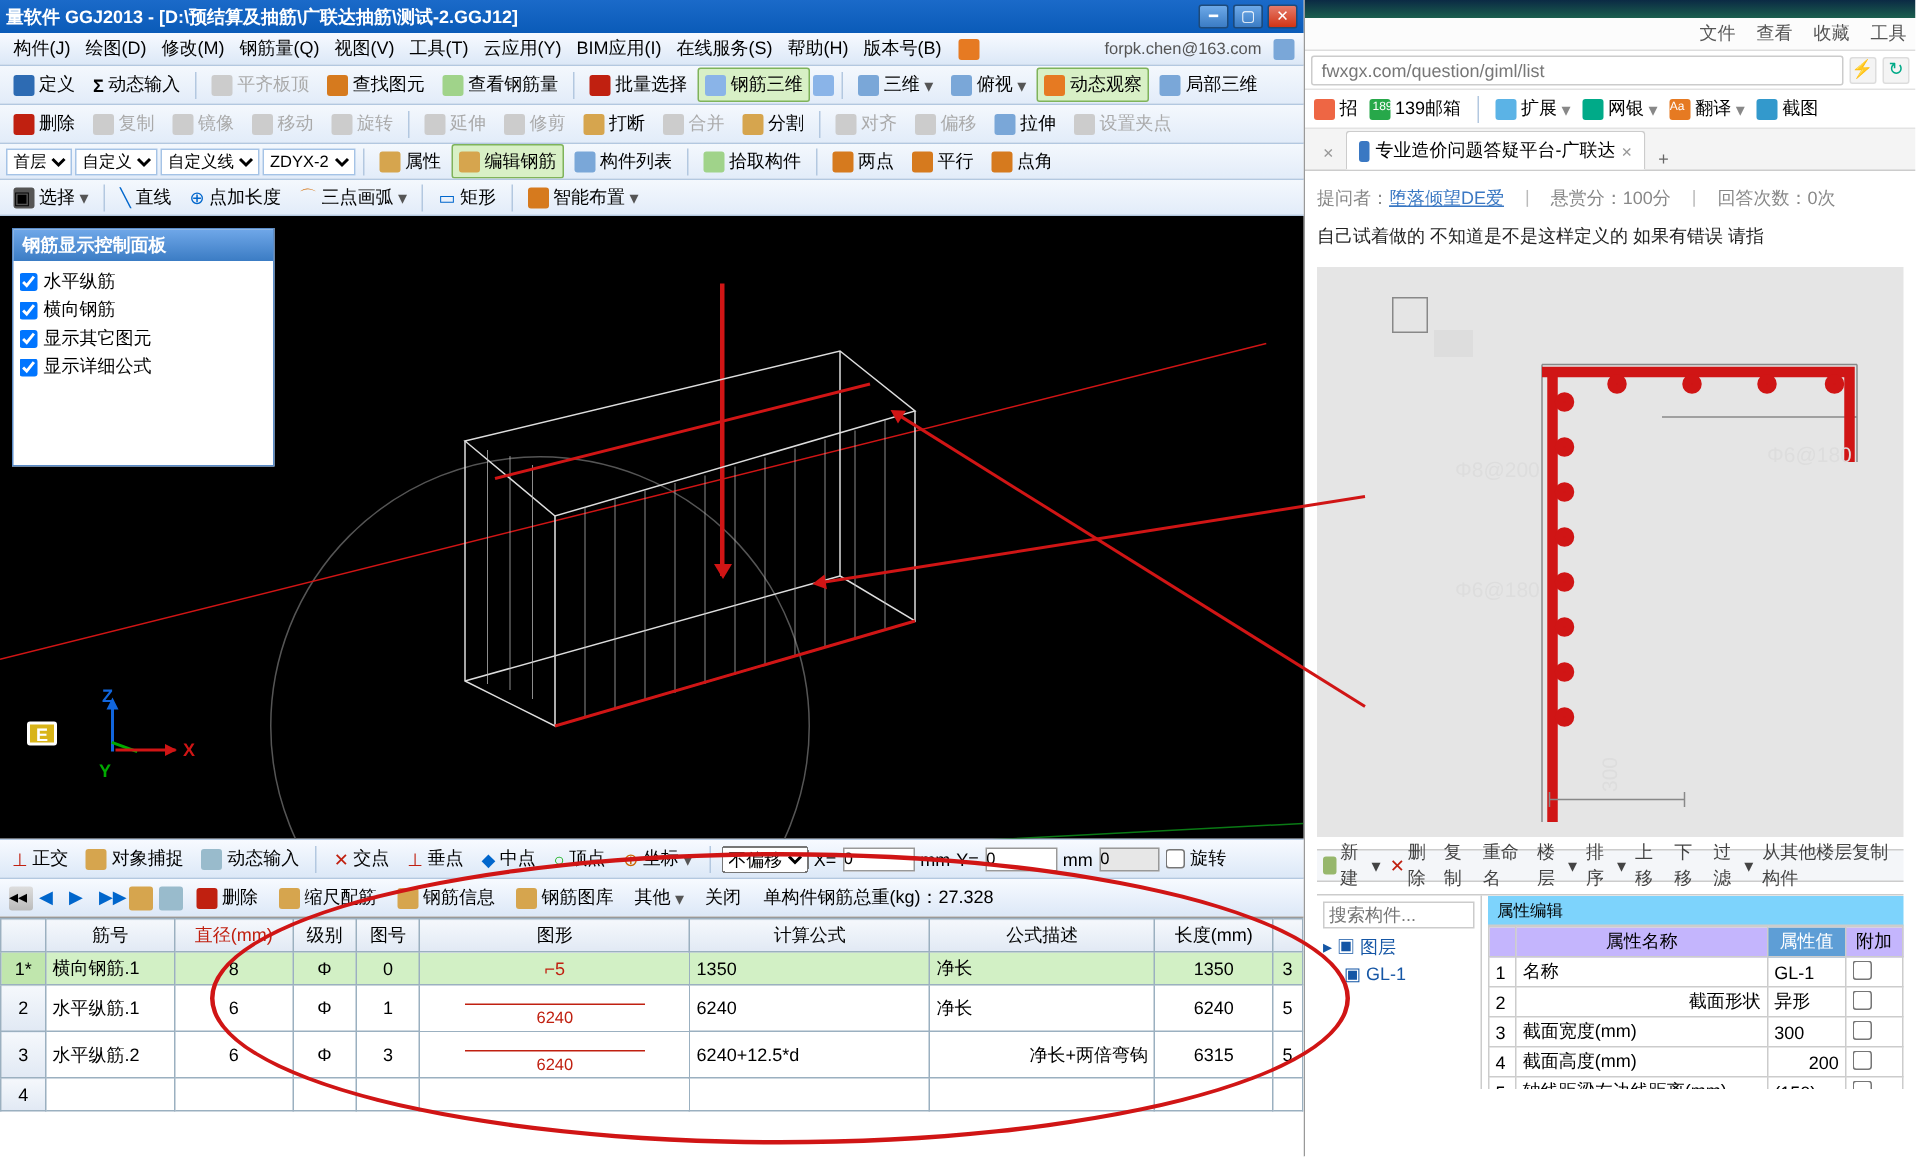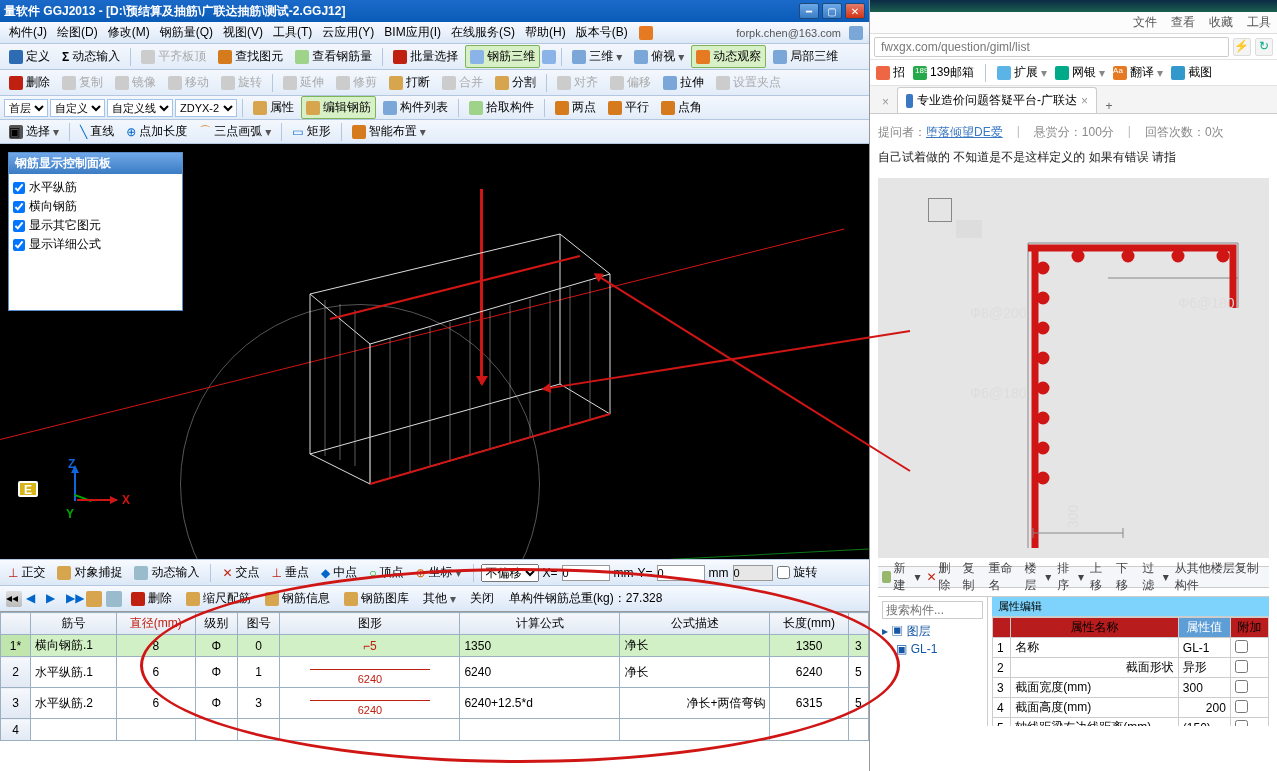--- a/index.html
+++ b/index.html
@@ -108,21 +108,21 @@
 .tbb{cursor:pointer;display:flex;align-items:center;gap:2px}
 .tbb-ico{width:12px;height:12px;background:#97b76c;display:inline-block;border-radius:2px}
 .prop-area{display:flex;gap:4px;height:130px;border-top:1px solid #ccc}
 .tree-side{width:110px;border-right:1px solid #ccc;padding:4px;font-size:11px}
 .tree-side .search{width:100%;border:1px solid #ccc;height:18px;margin-bottom:3px;padding:0 3px;color:#888}
 .tree-node{color:#1556a5;padding:1px 0;cursor:pointer}
 .prop-table{flex:1;overflow:auto}
 .prop-title{background:#7dd3fc;border-bottom:1px solid #ccc;padding:2px 6px;font-size:11px}
 table.ptbl{width:100%;border-collapse:collapse;font-size:11px}
 table.ptbl th,table.ptbl td{border:1px solid #ccc;padding:1px 4px;height:16px}
-table.ptbl th{background:#b91c1c;font-weight:normal}
+table.ptbl th{background:#c4b5fd;font-weight:normal}
 table.ptbl th.val{background:#5e9ed6;color:#fff}
 </style>
 </head>
 <body>
 
 <div class="left-app">
   <div class="titlebar">
     <span class="t-title">
       <span>量软件</span> <span>GGJ2013</span><span> - </span><span>[D:\预结算及抽筋\广联达抽筋\测试-2.GGJ12]</span>
     </span>

